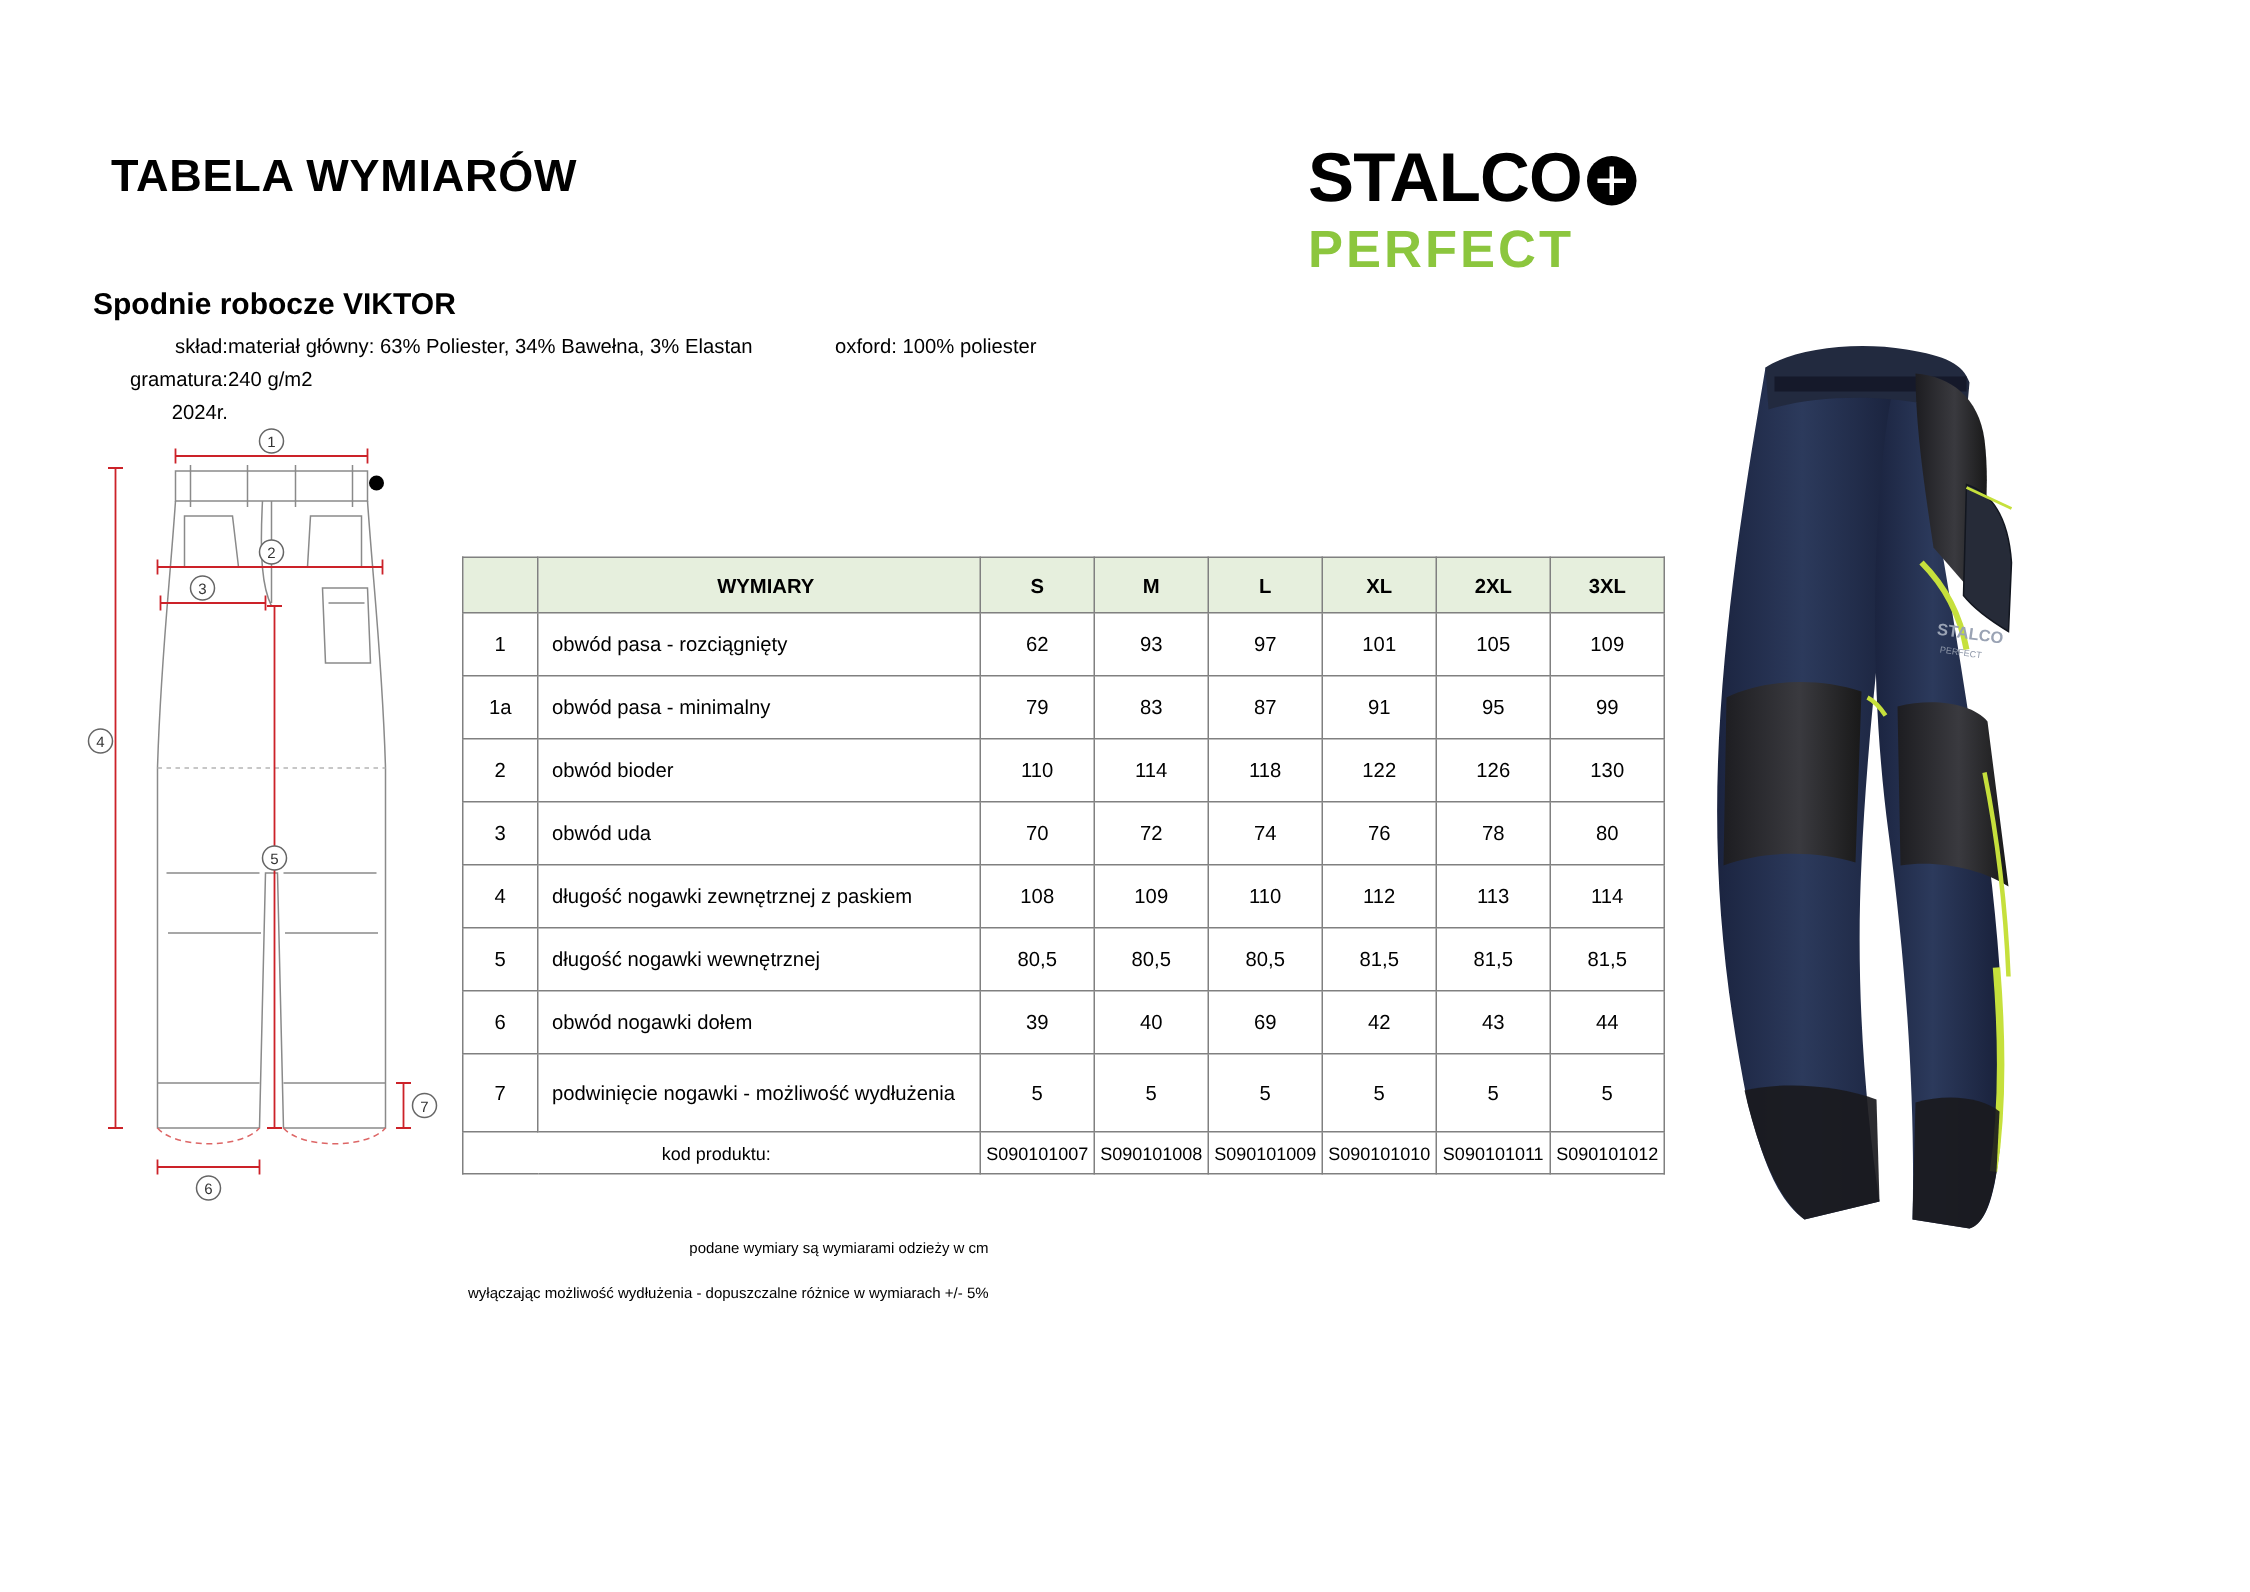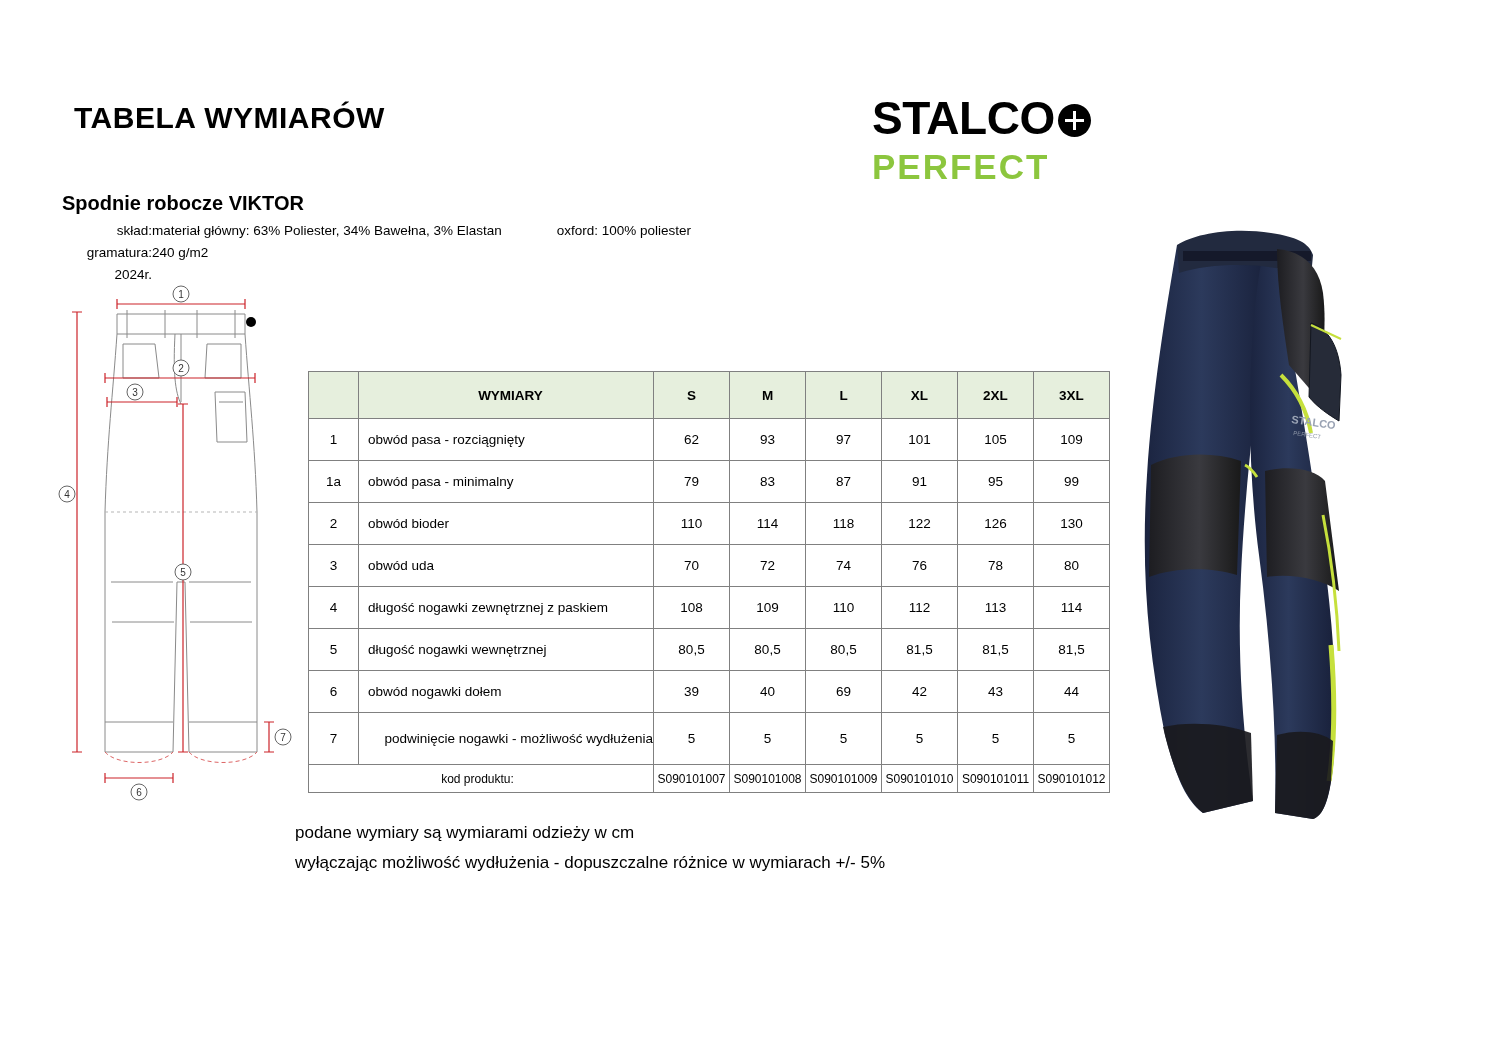--- a/index.html
+++ b/index.html
@@ -133,50 +133,50 @@
   .size-table th,
   .size-table td {
     border: 1px solid #808080;
     padding: 0;
     height: 42px;
     box-sizing: border-box;
   }
   .size-table thead th {
     background: #e6efdd;
     font-weight: bold;
-    height: 47px;
+    height: 37px;
   }
   .col-idx { width: 50px; text-align: center; }
   .col-name { width: 295px; text-align: left; padding-left: 9px !important; }
   .col-size { width: 76px; text-align: center; }
   .size-table tbody td.col-idx { font-weight: normal; }
   .size-table tbody tr td { background: #ffffff; }
   .row-tall td { height: 52px; }
   .cell-two-lines {
     line-height: 19px;
-    text-align: right;
   }
   .code-row td {
     height: 28px;
     font-size: 12px;
     text-align: center;
   }
   .code-label {
     text-align: right;
     padding-right: 7px !important;
     font-size: 13px;
   }
 
   
   .footnotes {
     position: absolute;
-    left: 295px;
+    left: 312px;
     top: 818px;
-    font-size: 17px;
+    font-size: 10px;
     line-height: 30px;
+    text-align: right;
   }
 
   
   .photo {
     position: absolute;
     left: 1125px;
     top: 215px;
     width: 300px;
     height: 610px;
   }

